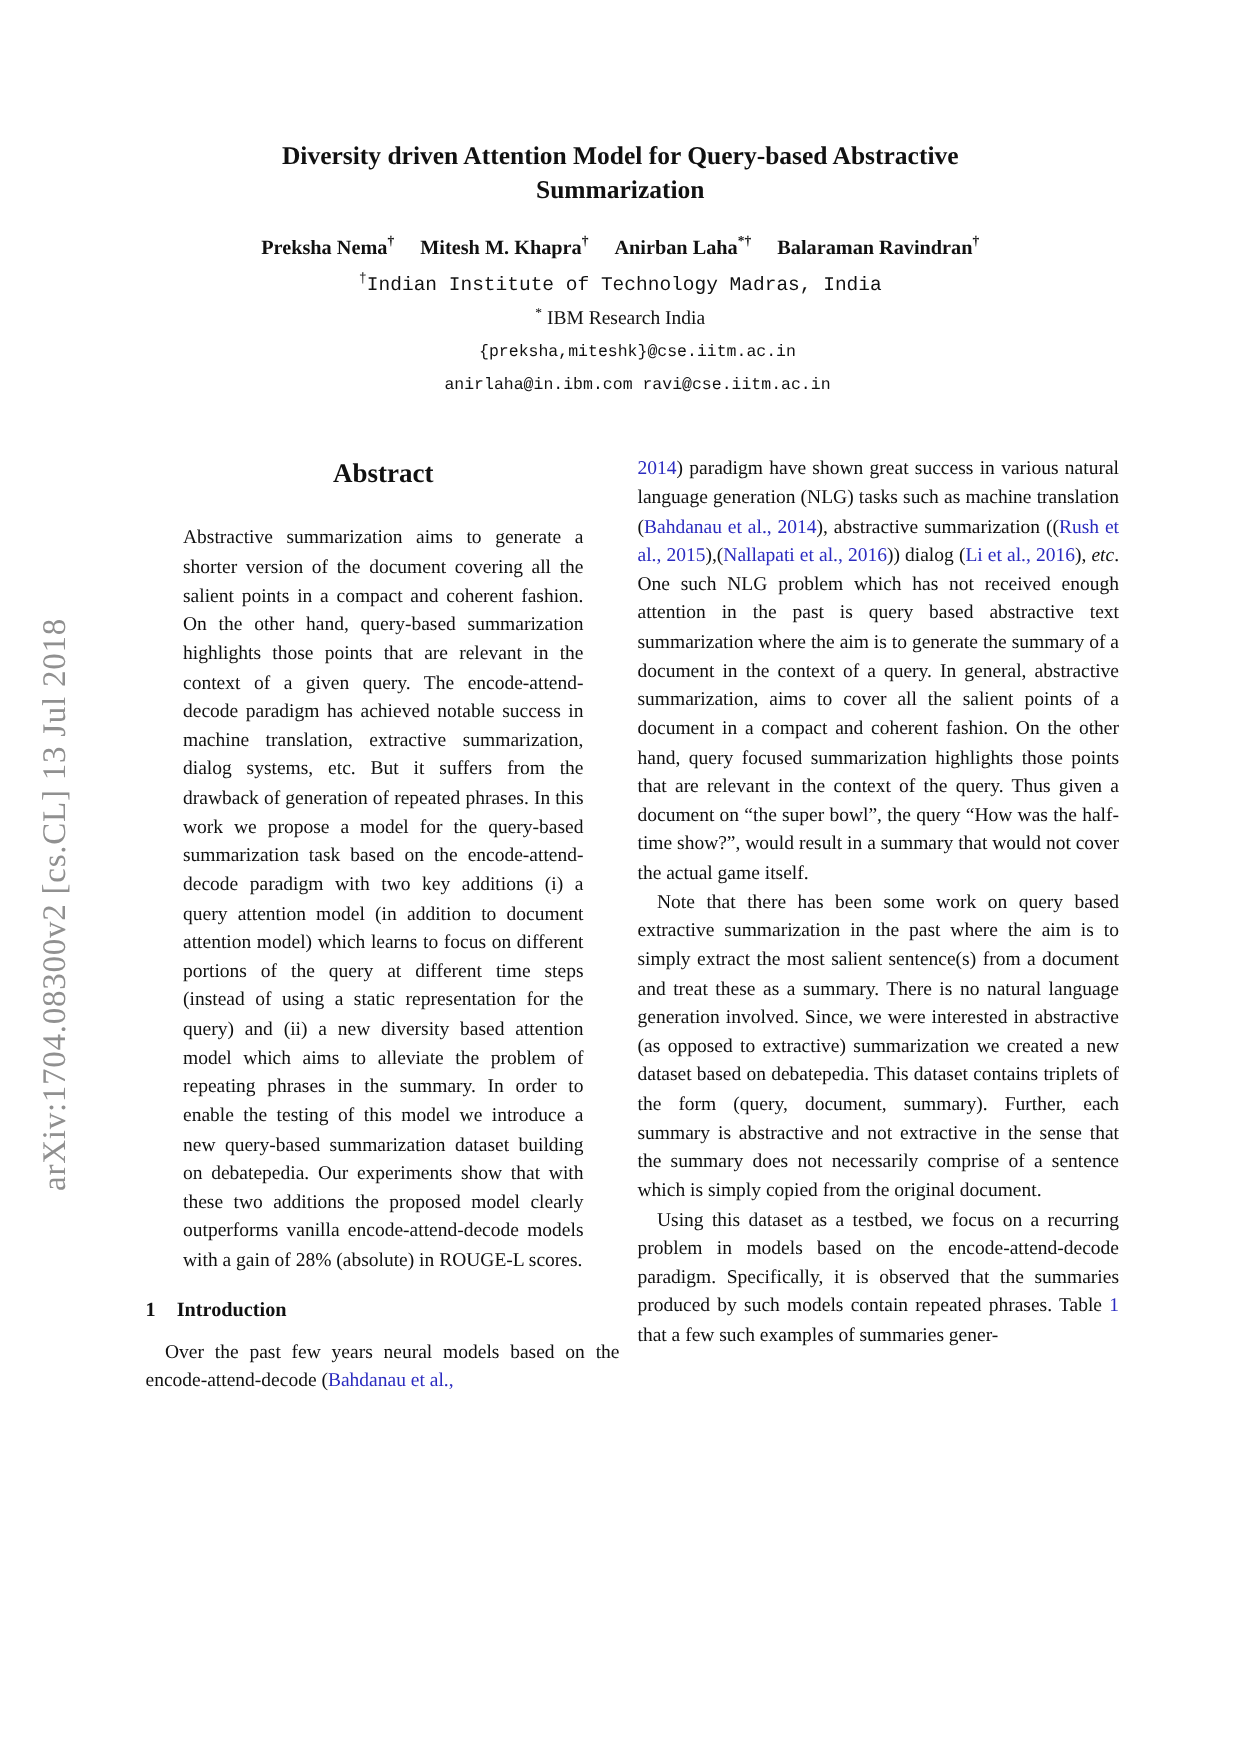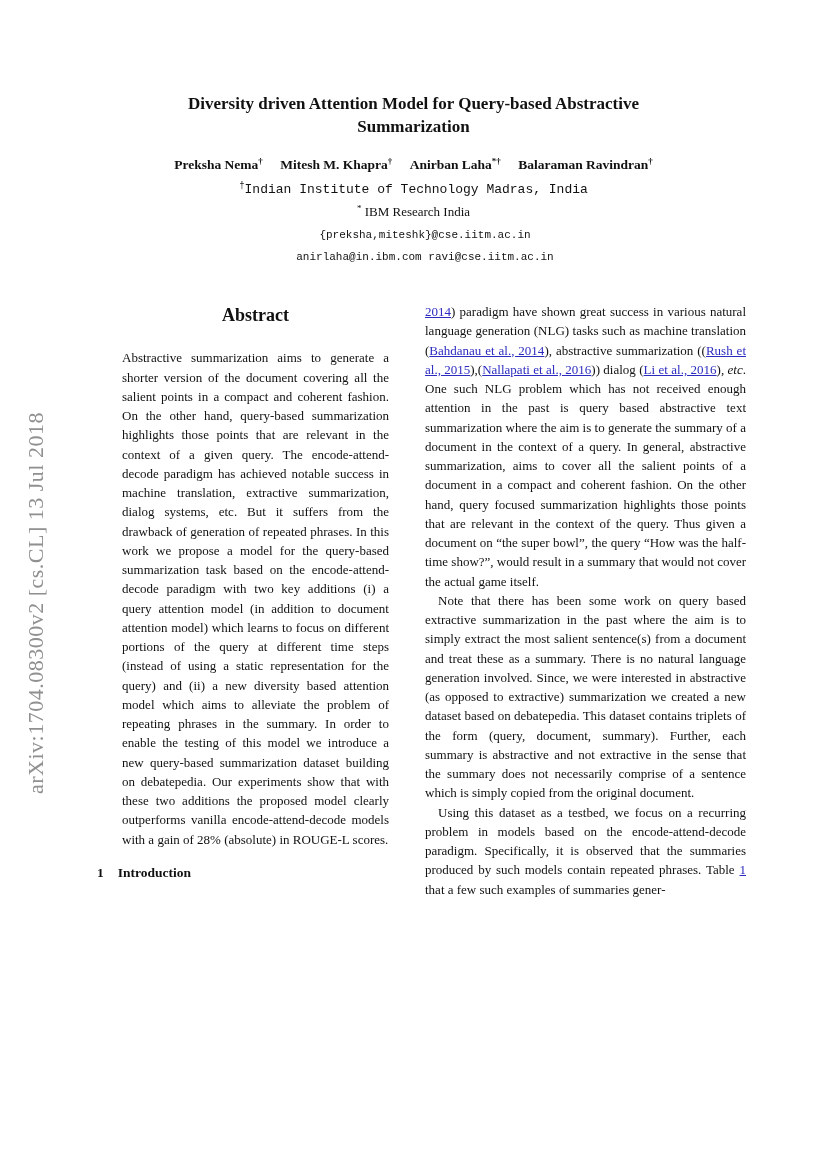--- a/index.html
+++ b/index.html
@@ -94,21 +94,21 @@
     font-weight: bold;
     margin: 14px 0 0 0;
     text-align: left;
   }
   .sec-heading .sec-num { margin-right: 14px; }
 
   p.body { margin: 9px 0 0 0; }
   p.body.flow { margin: 0; }
   p.indent { text-indent: 13px; }
 
-  .cite { color: var(--link); text-decoration: underline; }
+  .cite { color: var(--link); }
   .it { font-style: italic; }
 </style>
 </head>
 <body>
 
 <div class="page">
 
   <div class="watermark">arXiv:1704.08300v2  [cs.CL]  13 Jul 2018</div>
 
   <div class="header">
@@ -127,20 +127,21 @@
     <div class="email first">{preksha,miteshk}@cse.iitm.ac.in</div>
     <div class="email">anirlaha@in.ibm.com ravi@cse.iitm.ac.in</div>
   </div>
 
   <div class="col col-left">
     <div class="abstract">
       <div class="abs-head">Abstract</div>
       <p class="abs-text">Abstractive summarization aims to generate a shorter version of the document covering all the salient points in a compact and coherent fashion. On the other hand, query-based summarization highlights those points that are relevant in the context of a given query. The encode-attend-decode paradigm has achieved notable success in machine translation, extractive summarization, dialog systems, etc. But it suffers from the drawback of generation of repeated phrases. In this work we propose a model for the query-based summarization task based on the encode-attend-decode paradigm with two key additions (i) a query attention model (in addition to document attention model) which learns to focus on different portions of the query at different time steps (instead of using a static representation for the query) and (ii) a new diversity based attention model which aims to alleviate the problem of repeating phrases in the summary. In order to enable the testing of this model we introduce a new query-based summarization dataset building on debatepedia. Our experiments show that with these two additions the proposed model clearly outperforms vanilla encode-attend-decode models with a gain of 28% (absolute) in ROUGE-L scores.</p>
     </div>
     <h2 class="sec-heading"><span class="sec-num">1</span><span>Introduction</span></h2>
+    <p class="body indent"><span>Over the past few years neural models based on the encode-attend-decode (</span><span class="cite">Bahdanau et al.,</span></p>
   </div>
 
   <div class="col col-right">
     <p class="body flow"><span class="cite">2014</span><span>) paradigm have shown great success in various natural language generation (NLG) tasks such as machine translation (</span><span class="cite">Bahdanau et al., 2014</span><span>), abstractive summarization ((</span><span class="cite">Rush et al., 2015</span><span>),(</span><span class="cite">Nallapati et al., 2016</span><span>)) dialog (</span><span class="cite">Li et al., 2016</span><span>), </span><span class="it">etc</span><span>. One such NLG problem which has not received enough attention in the past is query based abstractive text summarization where the aim is to generate the summary of a document in the context of a query. In general, abstractive summarization, aims to cover all the salient points of a document in a compact and coherent fashion. On the other hand, query focused summarization highlights those points that are relevant in the context of the query. Thus given a document on “the super bowl”, the query “How was the half-time show?”, would result in a summary that would not cover the actual game itself.</span></p>
     <p class="body flow indent"><span>Note that there has been some work on query based extractive summarization in the past where the aim is to simply extract the most salient sentence(s) from a document and treat these as a summary. There is no natural language generation involved. Since, we were interested in abstractive (as opposed to extractive) summarization we created a new dataset based on debatepedia. This dataset contains triplets of the form (query, document, summary). Further, each summary is abstractive and not extractive in the sense that the summary does not necessarily comprise of a sentence which is simply copied from the original document.</span></p>
     <p class="body flow indent"><span>Using this dataset as a testbed, we focus on a recurring problem in models based on the encode-attend-decode paradigm. Specifically, it is observed that the summaries produced by such models contain repeated phrases. Table </span><span class="cite">1</span><span> that a few such examples of summaries gener-</span></p>
   </div>
 
 </div>
 

